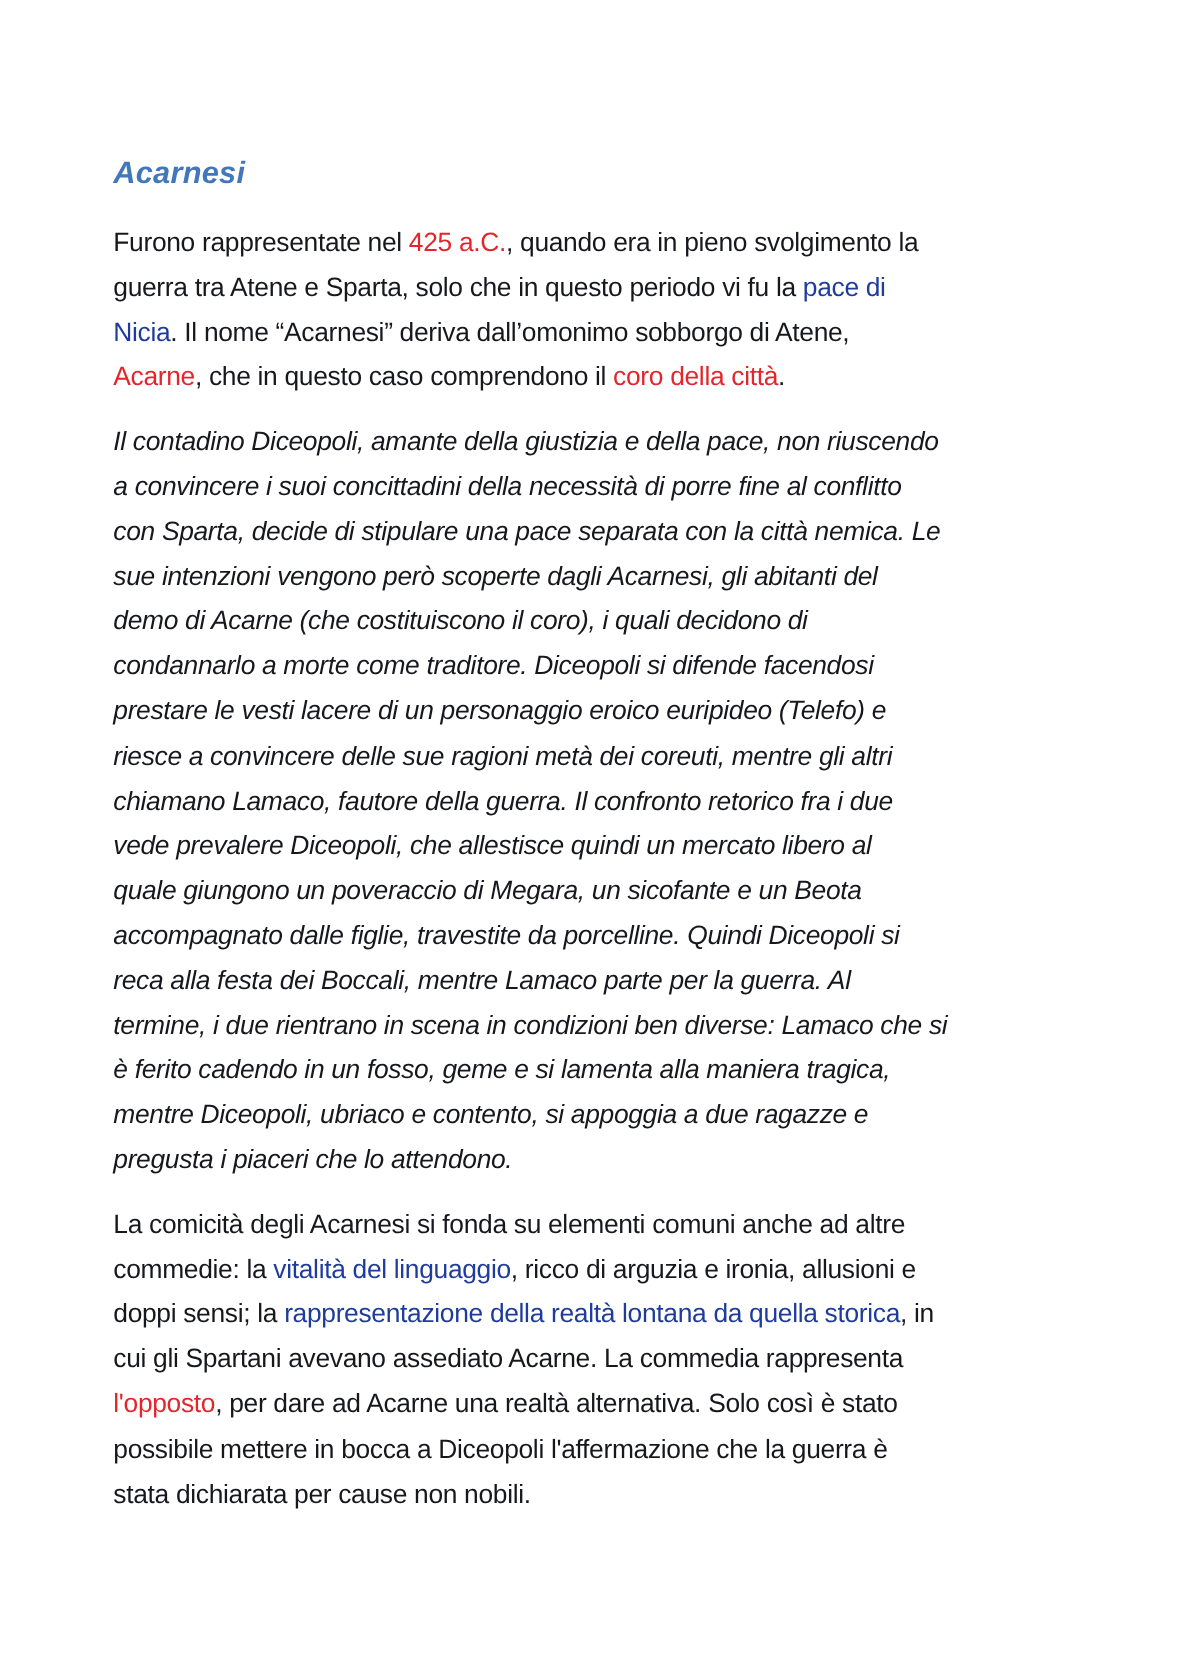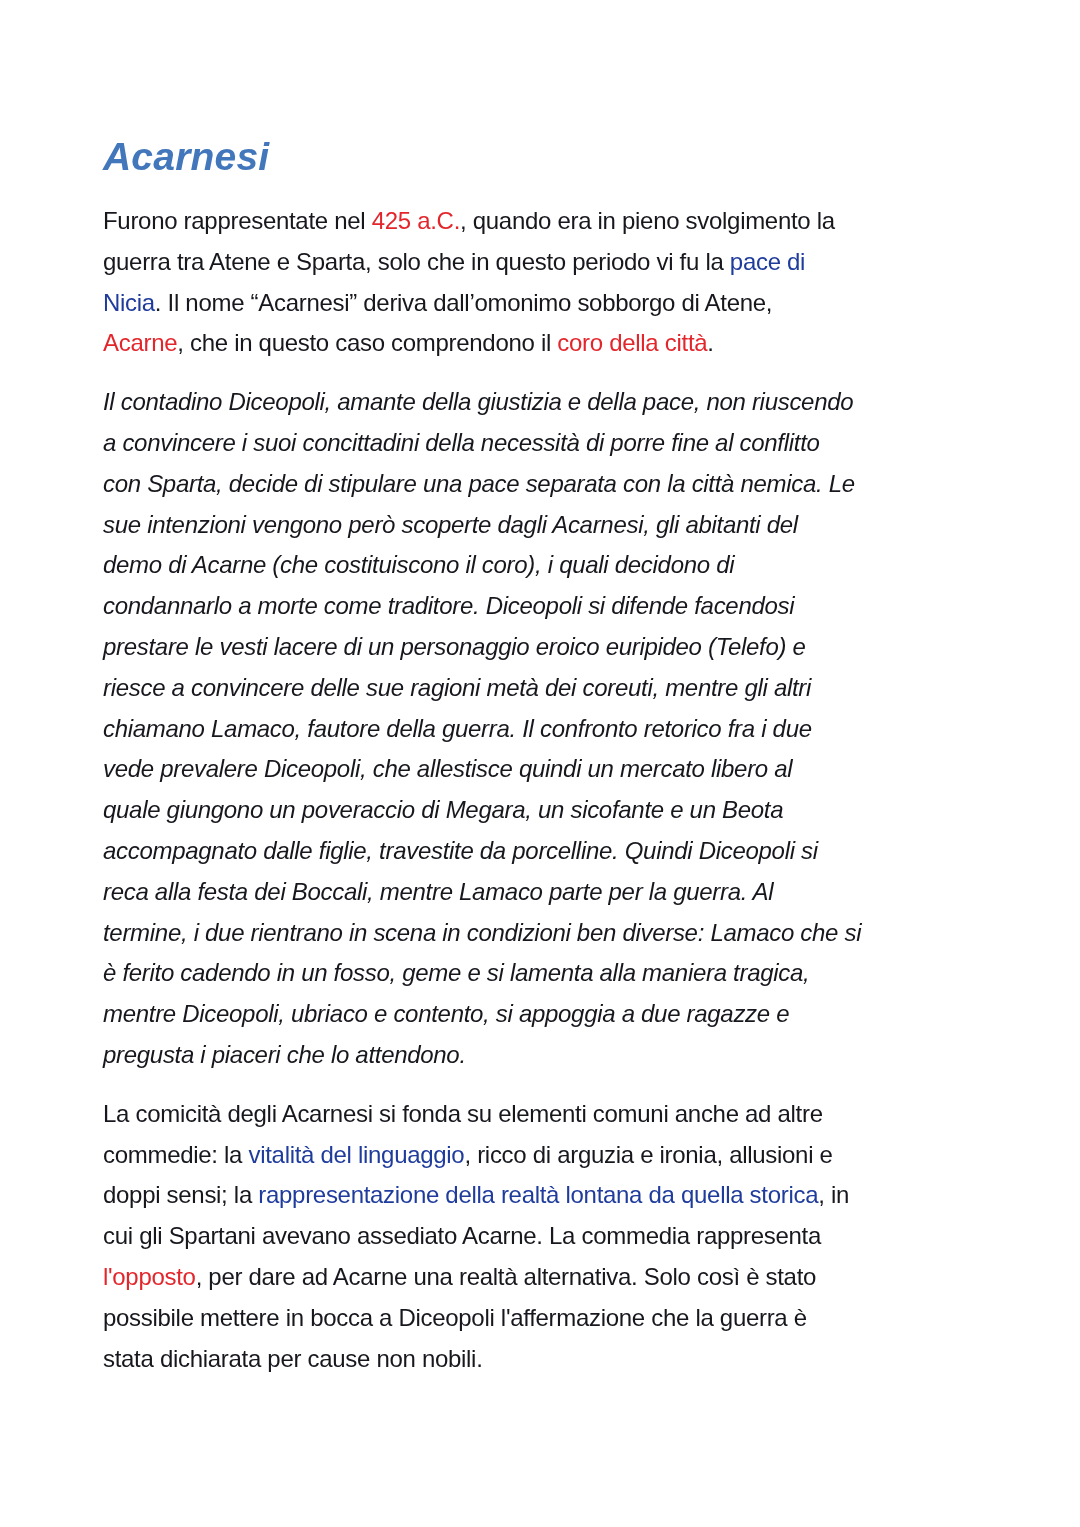--- a/index.html
+++ b/index.html
@@ -14,21 +14,21 @@
     overflow: hidden;
   }
   .page {
     box-sizing: border-box;
     width: 1080px;
     height: 1527px;
     padding: 138px 100px 0 103px;
     background: var(--c-page, #ffffff);
   }
   .title {
-    font-size: 39px;
+    font-size: 28px;
     line-height: 37px;
     font-style: italic;
     font-weight: 700;
     color: var(--c-title, #4377bb);
     margin: 0 0 26px 0;
     letter-spacing: 0.2px;
   }
   .para {
     font-size: 24px;
     font-weight: 400;

